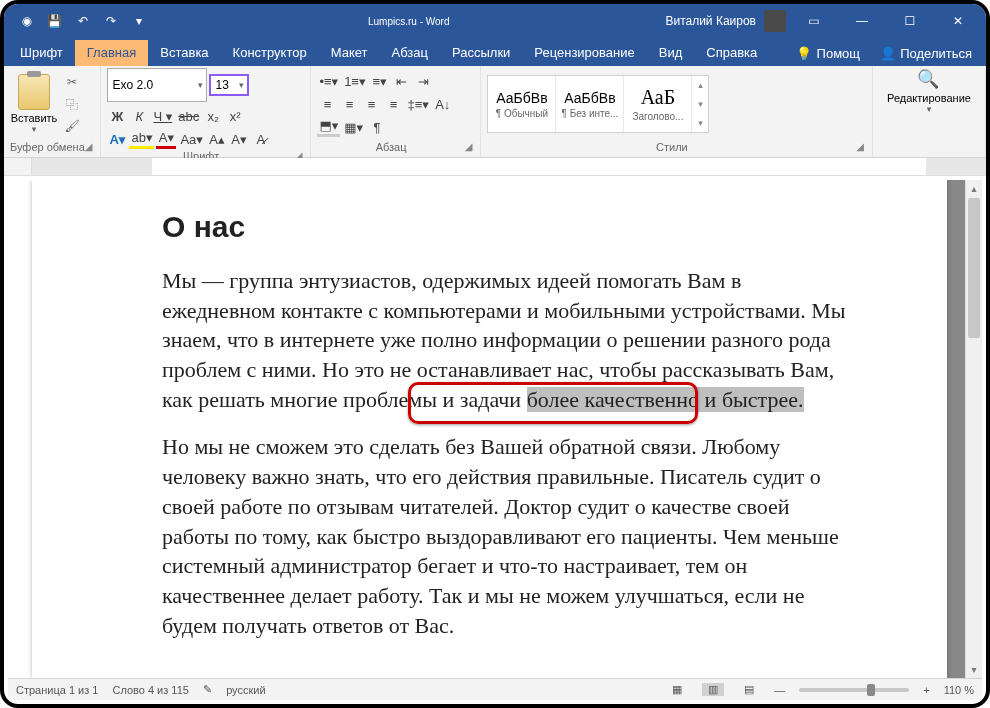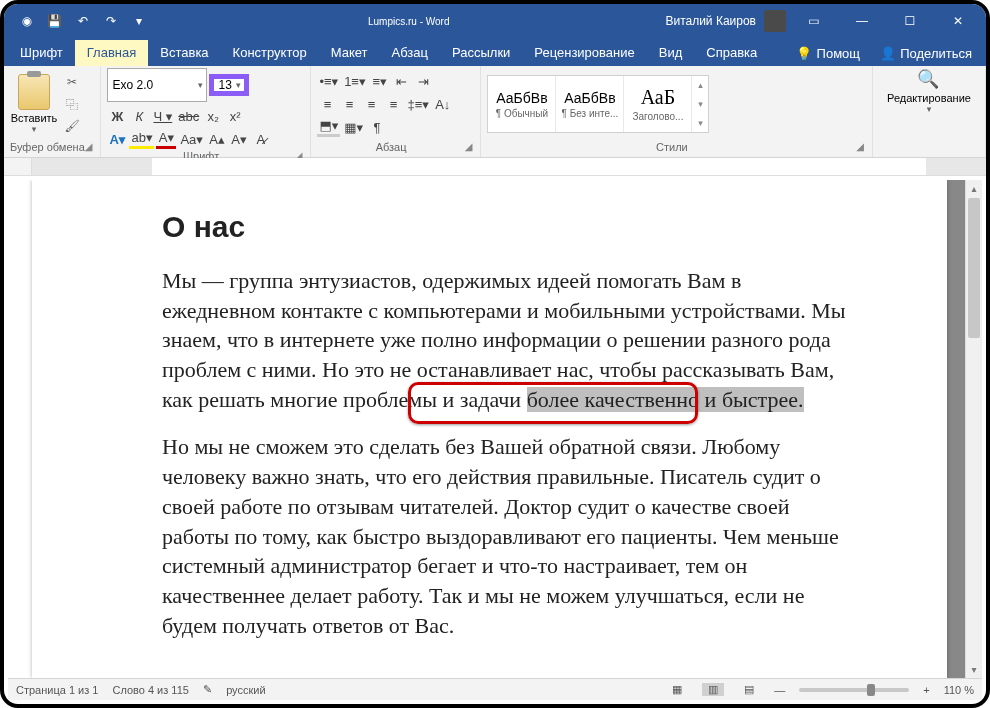--- a/index.html
+++ b/index.html
@@ -6,38 +6,38 @@
 body { font-family: "Segoe UI", Arial, sans-serif; font-size: 12px; background: #fff; width: 990px; height: 708px; overflow: hidden; position: relative; border: 4px solid #000; border-radius: 18px; }
 .titlebar { background: #2b579a; height: 34px; display: flex; align-items: center; color: #fff; padding: 0 4px; }
 .titlebar .qat { display: flex; align-items: center; gap: 2px; margin-left: 6px; }
 .titlebar .qat-btn { width: 26px; height: 26px; display: flex; align-items: center; justify-content: center; color: #fff; }
 .titlebar .title-center { flex: 1; text-align: center; font-size: 10px; }
 .titlebar .user-area { display: flex; align-items: center; gap: 8px; margin-right: 4px; }
 .titlebar .avatar { width: 22px; height: 22px; background: #4a4a4a; border-radius: 2px; }
 .titlebar .win-btn { width: 40px; height: 34px; display: flex; align-items: center; justify-content: center; color: #fff; }
 .tabbar { background: #2b579a; height: 28px; display: flex; align-items: flex-end; color: #fff; padding: 0 4px; }
 .tab { padding: 5px 12px 6px; font-size: 13px; cursor: pointer; }
-.tab.active { background: #fef9c3; color: #2b579a; }
+.tab.active { background: #fdba74; color: #2b579a; }
 .tab.file { background: transparent; color: #fff; }
 .tabbar .spacer { flex: 1; }
 .tabbar .right-item { padding: 5px 10px; font-size: 13px; display: flex; align-items: center; gap: 4px; }
 .ribbon { background: #f3f3f3; height: 92px; border-bottom: 1px solid #d4d4d4; display: flex; }
 .group { border-right: 1px solid #e1e1e1; padding: 2px 6px; display: flex; flex-direction: column; justify-content: space-between; position: relative; }
 .group-label { text-align: center; font-size: 11px; color: #666; padding: 1px 0 2px; }
 .group-label .dlg { float: right; color: #888; font-size: 10px; margin-right: 2px; }
 .group-body { flex: 1; display: flex; align-items: center; gap: 4px; }
 .paste-big { display: flex; flex-direction: column; align-items: center; width: 48px; }
 .paste-icon { width: 32px; height: 36px; background: linear-gradient(#f7e6b5,#e9c76d); border: 1px solid #c7a75a; border-radius: 3px; position: relative; }
 .paste-icon::before { content: ""; position: absolute; top: -4px; left: 8px; width: 14px; height: 6px; background: #999; border-radius: 2px; }
 .paste-label { font-size: 11px; margin-top: 2px; }
 .mini-col { display: flex; flex-direction: column; gap: 4px; }
 .mini-btn { width: 20px; height: 18px; display: flex; align-items: center; justify-content: center; color: #555; font-size: 12px; }
 .font-row { display: flex; align-items: center; gap: 2px; margin-bottom: 4px; }
 .font-combo { height: 22px; border: 1px solid #ababab; background: #fff; font-size: 12px; padding: 16px 4px; display: flex; align-items: center; min-width: 100px; justify-content: space-between; }
-.size-combo { height: 22px; border: 5px solid #8b5cf6; background: #fff; font-size: 12px; padding: 0 4px; display: flex; align-items: center; width: 40px; justify-content: space-between; }
+.size-combo { height: 22px; border: 2px solid #8b5cf6; background: #fff; font-size: 12px; padding: 0 4px; display: flex; align-items: center; width: 40px; justify-content: space-between; }
 .caret { font-size: 9px; color: #666; }
 .btn-row { display: flex; gap: 2px; }
 .rbtn { min-width: 20px; height: 20px; display: flex; align-items: center; justify-content: center; color: #444; font-size: 13px; padding: 0 2px; }
 .style-gallery { display: flex; gap: 0; border: 1px solid #d0d0d0; background: #fff; height: 58px; }
 .style-item { width: 68px; border-right: 1px solid #e8e8e8; display: flex; flex-direction: column; align-items: center; justify-content: center; font-size: 10px; }
 .style-sample { font-size: 14px; }
 .style-name { color: #666; margin-top: 2px; white-space: nowrap; overflow: hidden; text-overflow: ellipsis; max-width: 64px; }
 .style-more { width: 16px; display: flex; flex-direction: column; justify-content: space-around; align-items: center; color: #888; font-size: 9px; }
 .editing { display: flex; flex-direction: column; align-items: center; justify-content: center; width: 100px; }
 .editing .mag { font-size: 18px; }

